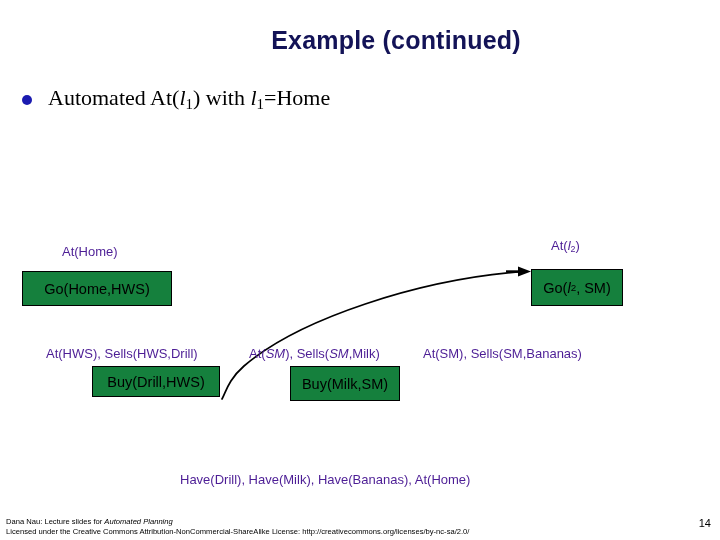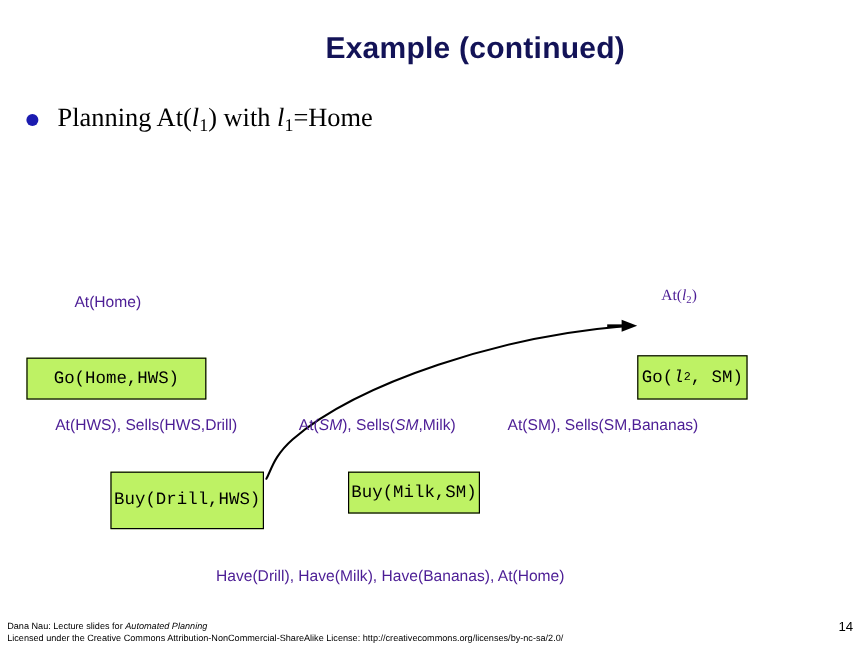--- a/index.html
+++ b/index.html
@@ -88,41 +88,40 @@
     position: absolute;
     font-family: "Liberation Sans", sans-serif;
     font-size: 13px;
     color: #4c1d95;
     white-space: nowrap;
     line-height: 1;
   }
   .node-box {
     position: absolute;
     border: 1.3px solid #000000;
-    background: #bef264;
-    font-family: Liberation Mono, monospace;
+    background: #15803d;
+    font-family: Liberation Sans, sans-serif;
     font-size: 14.5px;
     color: #000000;
     display: flex;
     align-items: center;
     justify-content: center;
     white-space: nowrap;
     box-sizing: border-box;
-    margin-top: 27px;
   }
 
   
   #lbl-at-home       { left: 62px;  top: 245px; }
   #box-go-home-hws   { left: 22px;  top: 271px; width: 150px; height: 35px; }
 
-  #lbl-at-l2         { left: 551px; top: 239px; font-family: Liberation Serif, serif; }
+  #lbl-at-l2         { left: 551px; top: 239px; }
   #box-go-l2-sm      { left: 531px; top: 269px; width: 92px;  height: 37px; }
 
   #lbl-pre-drill     { left: 46px;  top: 347px; }
-  #box-buy-drill     { left: 92px;  top: 366px; width: 128px; height: 48px; }
+  #box-buy-drill     { left: 92px;  top: 366px; width: 128px; height: 31px; }
 
   #lbl-pre-milk      { left: 249px; top: 347px; }
   #box-buy-milk      { left: 290px; top: 366px; width: 110px; height: 35px; }
 
   #lbl-pre-bananas   { left: 423px; top: 347px; }
   #box-buy-bananas   { left: 443px; top: 366px; width: 142px; height: 35px; }
 
   #lbl-goal          { left: 180px; top: 473px; }
 
   
@@ -149,21 +148,21 @@
 </style>
 </head>
 <body>
 
 <div id="slide">
 
   <div id="slide-title">Example (continued)</div>
 
   <div id="bullet-row">
     <span id="bullet-marker"></span>
-    <span id="bullet-text"><span>Planning At(</span><span class="it">l</span><span class="sub">1</span><span>) with </span><span class="it">l</span><span class="sub">1</span><span>=Home</span></span>
+    <span id="bullet-text"><span>Automated At(</span><span class="it">l</span><span class="sub">1</span><span>) with </span><span class="it">l</span><span class="sub">1</span><span>=Home</span></span>
   </div>
 
   <div id="diagram">
 
     <svg id="arrow-svg" viewBox="0 0 720 540" xmlns="http://www.w3.org/2000/svg">
       <path d="M 222 399 C 226 392 228 380 244 366 C 300 318 420 280 518 272" fill="none" stroke="#000000" stroke-width="1.7" stroke-linecap="round"></path>
       <path d="M 531 271.5 L 518 266.5 L 518 276.5 Z" fill="#000000"></path>
       <line x1="506" y1="271.5" x2="520" y2="271.5" stroke="#000000" stroke-width="2.4"></line>
     </svg>
 

